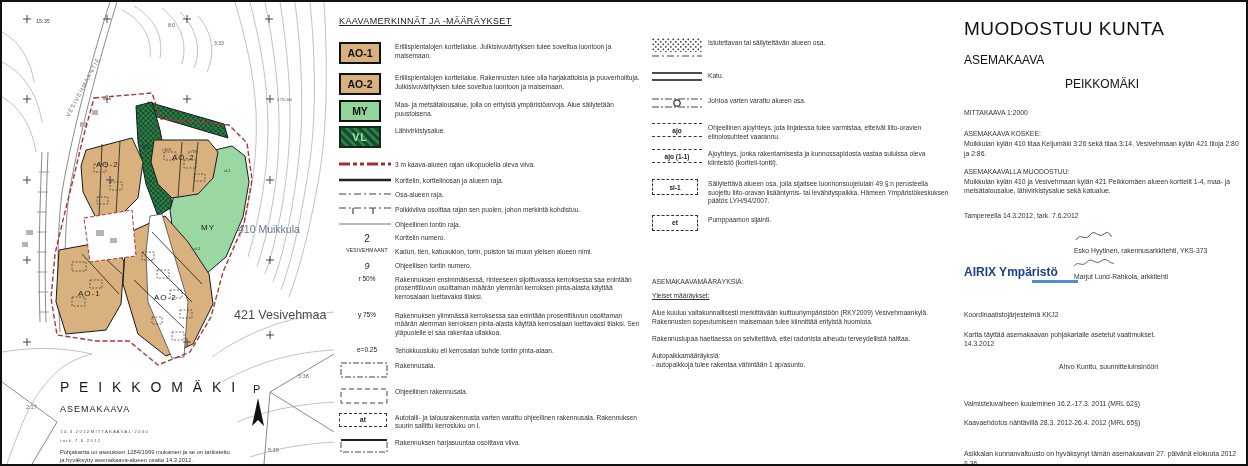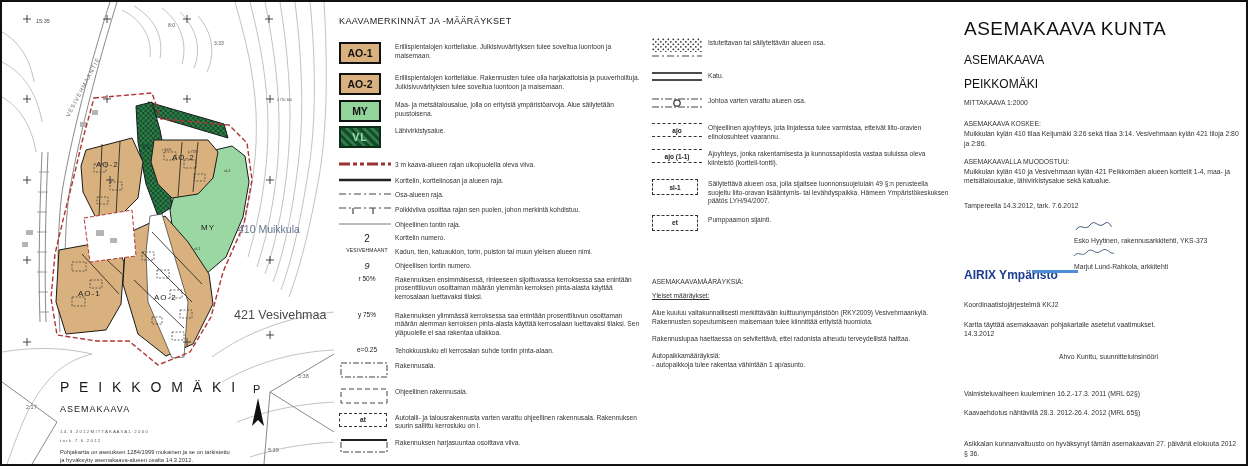--- a/index.html
+++ b/index.html
@@ -3,21 +3,21 @@
 <meta charset="utf-8">
 <style>
   html,body{margin:0;padding:0;background:#e8e8e8;font-family:"Liberation Sans",sans-serif;}
   .sheet{position:relative;width:1248px;height:466px;background:#fff;border:2px solid #111;
          box-sizing:border-box;overflow:hidden;color:#222;}
   .map-svg{position:absolute;left:0;top:0;}
   
   .legend-col{position:absolute;top:12px;}
   .legend-left{left:337px;width:302px;}
   .legend-right{left:650px;width:300px;}
-  .legend-heading{font-size:9px;letter-spacing:.4px;color:#222;margin:2px 0 16px 0;}
+  .legend-heading{font-size:9px;letter-spacing:.4px;color:#222;margin:2px 0 16px 0;text-decoration:underline;}
   .lrow{display:flex;align-items:flex-start;}
   .sym{width:56px;flex:0 0 56px;display:flex;align-items:center;justify-content:flex-start;}
   .txt{flex:1;font-size:6.6px;line-height:1.3;color:#333;padding-top:1px;}
   .sym-area{width:38px;height:18px;border:2px solid #111;display:flex;align-items:center;
             justify-content:center;font-weight:bold;font-size:10.5px;color:#111;box-sizing:content-box;}
   .tan{background:#d8b17e;}
   .green{background:#93d49b;}
   .vl{background:repeating-linear-gradient(45deg,#164c2a 0 3px,#2e7d4a 3px 6px);
       color:#9fe0a8;border-color:#0d2d19;letter-spacing:1px;}
   .sym-label{font-size:8px;color:#222;width:56px;text-align:center;}
@@ -31,31 +31,31 @@
   .regs{margin-top:46px;font-size:6.6px;line-height:1.35;color:#333;width:296px;}
   .regs .rh{font-size:6.8px;margin-bottom:6px;}
   .regs .ru{text-decoration:underline;margin-bottom:8px;}
   .regs p{margin:0 0 8px 0;}
   .regs .nogap{margin-bottom:0;}
   
   .title-block{position:absolute;left:962px;top:14px;width:276px;font-size:6.8px;
                line-height:1.35;color:#333;}
   .tb-muni{font-size:19px;letter-spacing:.5px;color:#111;margin-bottom:10px;}
   .tb-type{font-size:12px;color:#111;margin-bottom:8px;}
-  .tb-name{font-size:12px;color:#111;margin-bottom:6px;}
+  .tb-name{font-size:12px;color:#111;margin-bottom:16px;text-align:center;}
   .tb-scale{margin-bottom:12px;}
   .tb-h{margin-bottom:1px;}
   .tb-p{margin:0 0 9px 0;}
   .tb-date{margin:16px 0 10px 0;}
   .sig-zone{position:relative;height:58px;}
   .sig1{position:absolute;left:110px;top:0;}
   .sig1-name{position:absolute;left:110px;top:16px;}
   .sig2{position:absolute;left:108px;top:28px;}
   .sig2-name{position:absolute;left:110px;top:42px;}
-  .airix{position:absolute;left:0;top:47px;font-size:12px;font-weight:bold;color:#1d3d8f;}
+  .airix{position:absolute;left:0;top:34px;font-size:12px;font-weight:bold;color:#1d3d8f;}
   .airix-bar{position:absolute;left:68px;top:50px;width:46px;height:3px;background:#4d8fd6;}
   .tb-block{margin-top:14px;}
   .tb-indent{margin-left:95px;}
 </style>
 </head>
 <body>
 
 <div class="sheet">
 
   <svg class="map-svg" width="332" height="462" viewBox="0 0 332 462">
@@ -400,21 +400,21 @@
       <div class="rh">ASEMAKAAVAMÄÄRÄYKSIÄ:</div>
       <div class="ru">Yleiset määräykset:</div>
       <p>Alue kuuluu valtakunnallisesti merkittävään kulttuuriympäristöön (RKY2009) Vesivehmaankylä. Rakennusten sopeutumiseen maisemaan tulee kiinnittää erityistä huomiota.</p>
       <p>Rakennuslupaa haettaessa on selvitettävä, ettei radonista aiheudu terveydellistä haittaa.</p>
       <p class="nogap">Autopaikkamääräyksiä:</p>
       <p>- autopaikkoja tulee rakentaa vähintään 1 ap/asunto.</p>
     </div>
   </section>
 
   <section class="title-block">
-    <div class="tb-muni">ASEMAKAAVA KUNTA</div>
+    <div class="tb-muni">MUODOSTUU KUNTA</div>
     <div class="tb-type">ASEMAKAAVA</div>
     <div class="tb-name">PEIKKOMÄKI</div>
     <div class="tb-scale">MITTAKAAVA 1:2000</div>
 
     <div class="tb-h">ASEMAKAAVA KOSKEE:</div>
     <p class="tb-p">Muikkulan kylän 410 tilaa Keijumäki 3:26 sekä tilaa 3:14. Vesivehmaan kylän 421 tiloja 2:80 ja 2:86.</p>
     <div class="tb-h">ASEMAKAAVALLA MUODOSTUU:</div>
     <p class="tb-p">Muikkulan kylän 410 ja Vesivehmaan kylän 421 Peikkomäen alueen korttelit 1-4, maa- ja metsätalousalue, lähivirkistysalue sekä katualue.</p>
 
     <div class="tb-date">Tampereella 14.3.2012, tark. 7.6.2012</div>

